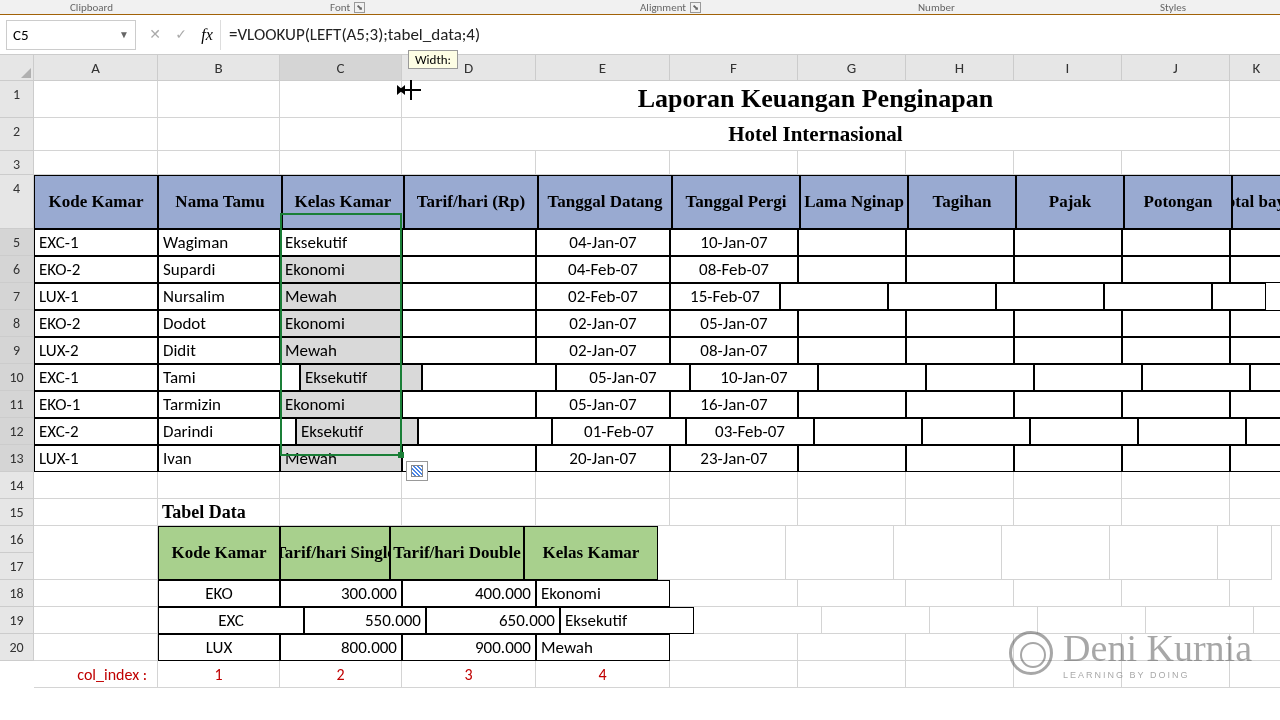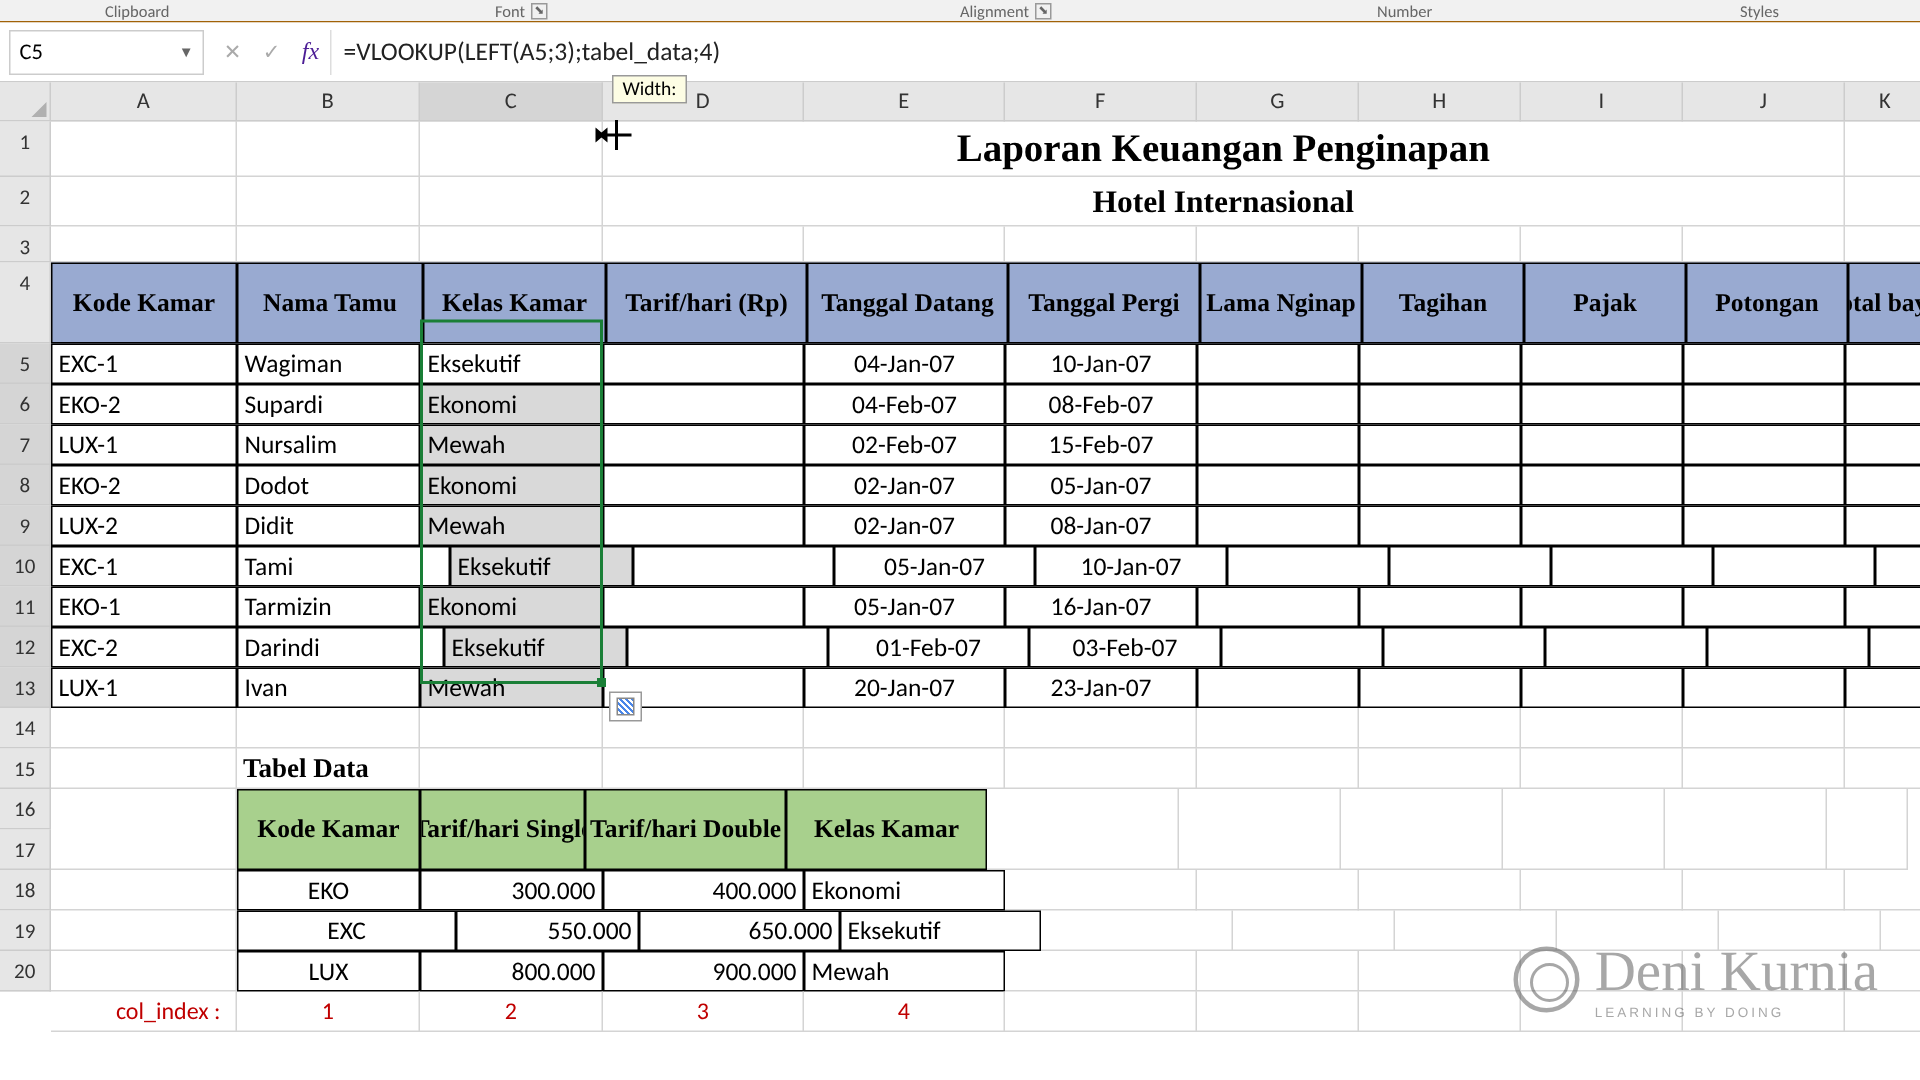--- a/index.html
+++ b/index.html
@@ -11,21 +11,21 @@
   .rib-label { font-size:11px; }
   .rib-launcher { width:11px;height:11px;border:1px solid #999; font-size:8px; text-align:center; line-height:9px;}
   
   
   .fbar { height: 40px; display:flex; align-items:center; border-bottom:1px solid #ccc; background:#fff;}
   .namebox { width: 130px; height: 30px; border:1px solid #ccc; margin:4px 6px; display:flex; align-items:center; justify-content:space-between; padding:0 6px; font-size:15px;}
   .namebox .dd { color:#666; font-size:10px;}
   .fb-btn { width: 26px; height:30px; display:flex; align-items:center; justify-content:center; color:#888;}
   .fb-btn.cancel{color:#aaa;}
   .fb-btn.confirm{color:#aaa;}
-  .fb-btn.fx{ font-style:italic; font-family: 'Times New Roman', serif; font-size:16px; color:#4c1d95;}
+  .fb-btn.fx{ font-style:italic; font-family: 'Times New Roman', serif; font-size:16px; color:#000000;}
   .formula-in { flex:1; height:30px; border-left:1px solid #ddd; padding:0 8px; display:flex; align-items:center; font-size:17px; color:#222; position:relative;}
   .width-tip { position:absolute; left:408px; top:50px; background:#fdfde4; border:1px solid #999; padding:1px 6px; font-size:13px; z-index:50;}
   
   
   .grid { position: relative; }
   .corner { position:absolute; left:0; top:0; width:34px; height:26px; background:#e6e6e6; border-right:1px solid #ccc; border-bottom:1px solid #ccc;}
   .corner::after{content:""; position:absolute; right:2px; bottom:2px; width:0;height:0;border-left:10px solid transparent; border-bottom:10px solid #b0b0b0;}
   
   .colhdrs { position:absolute; left:34px; top:0; height:26px; display:flex;}
   .ch { background:#e6e6e6; border-right:1px solid #ccc; border-bottom:1px solid #ccc; text-align:center; font-size:15px; color:#333; line-height:26px; position:relative;}
@@ -214,21 +214,21 @@
         <div class="cell bord" style="width: 108px;"></div>
         <div class="cell bord" style="width: 108px;"></div>
         <div class="cell bord" style="width: 54px;"></div>
       </div>
       <div class="row" style="height: 27px;">
         <div class="cell bord" style="width: 124px;">LUX-1</div>
         <div class="cell bord" style="width: 122px;">Nursalim</div>
         <div class="cell bord selrange" style="width: 122px;">Mewah</div>
         <div class="cell bord" style="width: 134px;"></div>
         <div class="cell bord ctr" style="width: 134px;">02-Feb-07</div>
-        <div class="cell bord ctr" style="width: 128px;">15-Feb-07</div>
+        <div class="cell bord ctr" style="width: 110px;">15-Feb-07</div>
         <div class="cell bord" style="width: 108px;"></div>
         <div class="cell bord" style="width: 108px;"></div>
         <div class="cell bord" style="width: 108px;"></div>
         <div class="cell bord" style="width: 108px;"></div>
         <div class="cell bord" style="width: 54px;"></div>
       </div>
       <div class="row" style="height: 27px;">
         <div class="cell bord" style="width: 124px;">EKO-2</div>
         <div class="cell bord" style="width: 122px;">Dodot</div>
         <div class="cell bord selrange" style="width: 122px;">Ekonomi</div>

